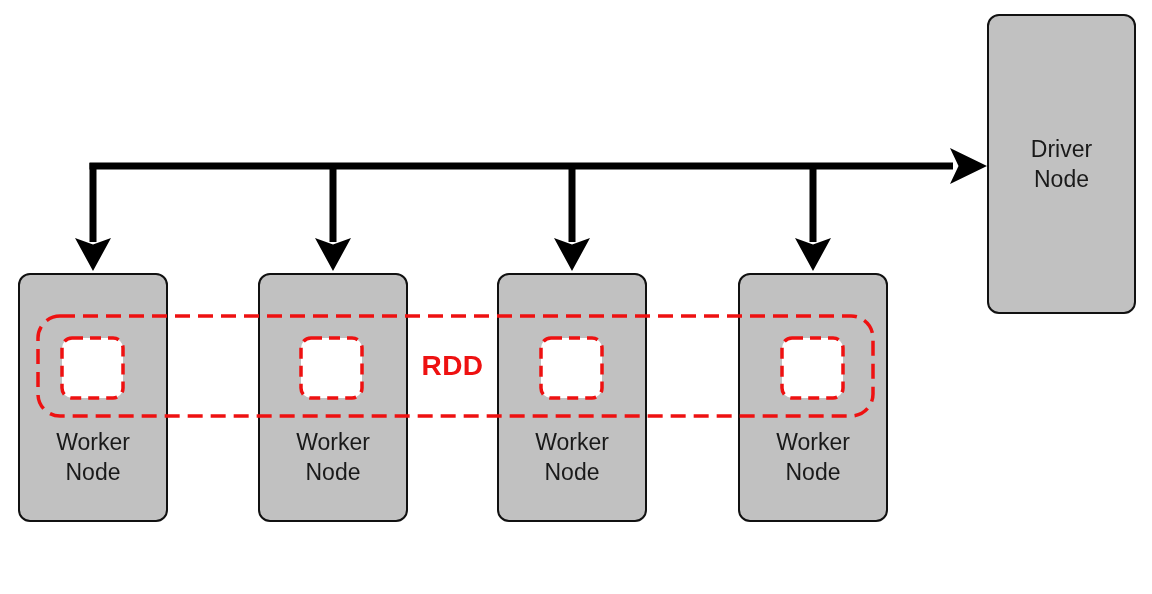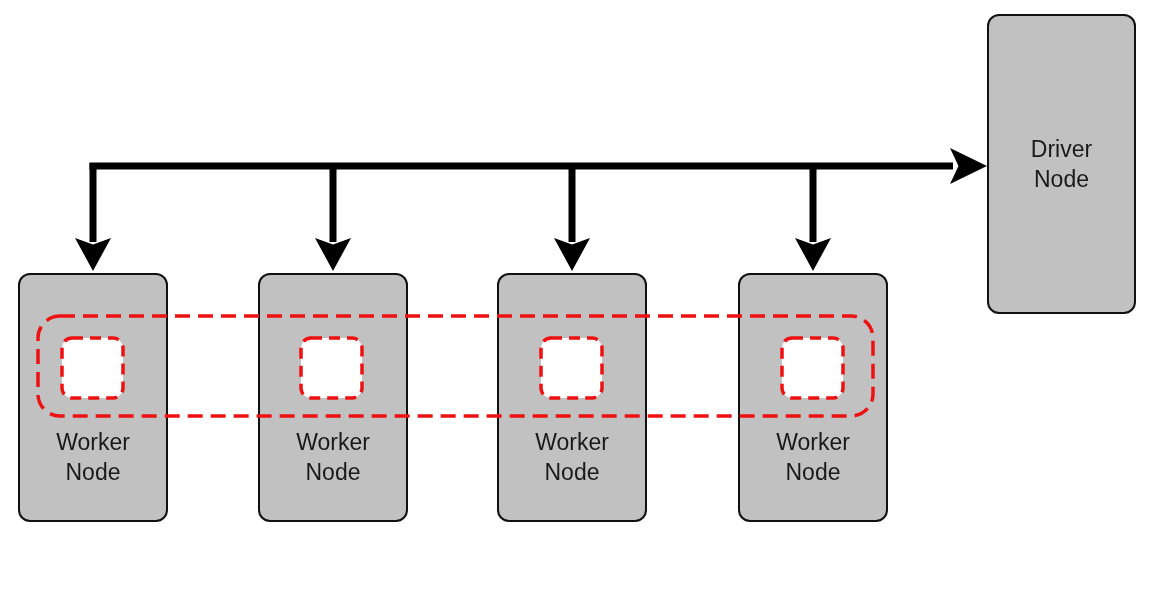--- a/index.html
+++ b/index.html
@@ -148,14 +148,15 @@
     </g>
 
     <rect class="rdd-boundary" x="38" y="316" width="835" height="100" rx="22" ry="22"></rect>
 
     <rect class="rdd-partition" x="62" y="338" width="61" height="60" rx="10" ry="10"></rect>
     <rect class="rdd-partition" x="301" y="338" width="61" height="60" rx="10" ry="10"></rect>
     <rect class="rdd-partition" x="541" y="338" width="61" height="60" rx="10" ry="10"></rect>
     <rect class="rdd-partition" x="782" y="338" width="61" height="60" rx="10" ry="10"></rect>
   </svg>
 
+  <div class="rdd-label">RDD</div>
 
 </div>
 
 </body></html>

